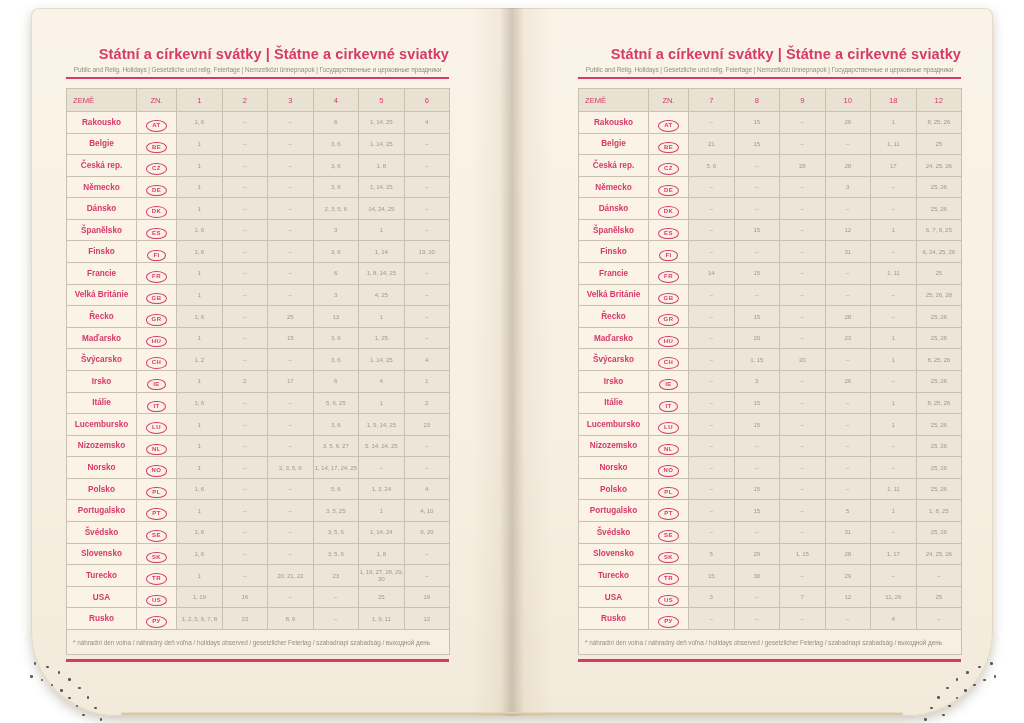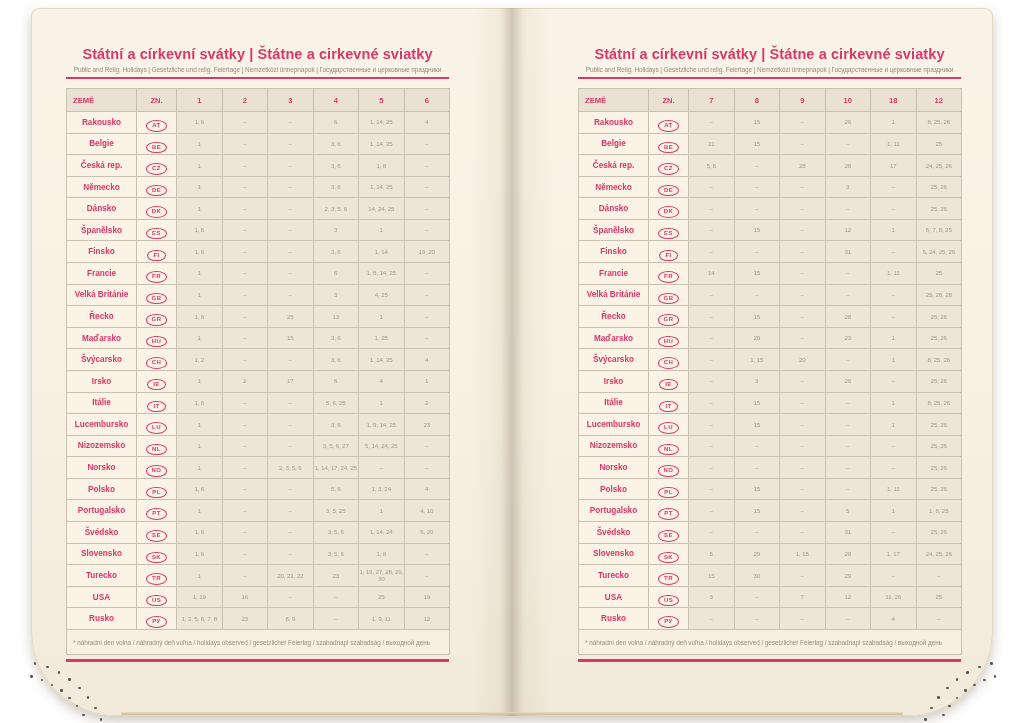--- a/index.html
+++ b/index.html
@@ -24,36 +24,36 @@
     content:"";position:absolute;left:90px;right:90px;bottom:1px;height:3px;
     background:linear-gradient(#e7dabd,#c7b58e);border-radius:2px;opacity:.85;
   }
   .gutter{
     position:absolute;left:441px;top:0;width:80px;height:100%;
     background:linear-gradient(90deg,rgba(121,96,61,0) 0%,rgba(121,96,61,.07) 35%,rgba(92,71,44,.26) 50%,rgba(121,96,61,.07) 65%,rgba(121,96,61,0) 100%);
   }
   .page-head{position:absolute;width:383px;text-align:center;top:38px;}
   #head-left{left:35px;}
   #head-right{left:547px;}
-  .title{font-size:14.5px;line-height:17px;font-weight:bold;color:var(--accent);letter-spacing:.1px;white-space:nowrap;}
+  .title{font-size:14.5px;line-height:17px;font-weight:bold;color:var(--accent);letter-spacing:.1px;white-space:nowrap;text-align:right;}
   .subtitle{margin-top:3px;font-size:6.5px;letter-spacing:-.1px;color:#968e7e;white-space:nowrap;}
   .head-rule{margin-top:4px;height:2px;background:var(--accent);}
 
   table.holidays{
     position:absolute;top:80px;width:383px;height:567px;
     border-collapse:collapse;table-layout:fixed;
   }
   #table-left{left:35px;}
   #table-right{left:547px;}
   table.holidays th, table.holidays td{
     border:1px solid var(--border);overflow:hidden;padding:0;
   }
   table.holidays thead th{
     height:22px;background:#e9e1d1;color:var(--accent);
-    font-size:7.6px;font-weight:bold;text-align:center;
+    font-size:7.6px;font-weight:normal;text-align:center;
   }
   table.holidays thead th.c-country{text-align:left;padding-left:6px;}
   td.country{
     background:#faf3e6;color:var(--accent);font-weight:bold;
     font-size:8.2px;text-align:center;padding-left:6px;white-space:nowrap;
   }
   td.code{background:#faf3e6;text-align:center;}
   .badge{
     display:inline-block;border:1px solid var(--accent);border-radius:50%;
     color:var(--accent);font-size:6px;font-weight:bold;

